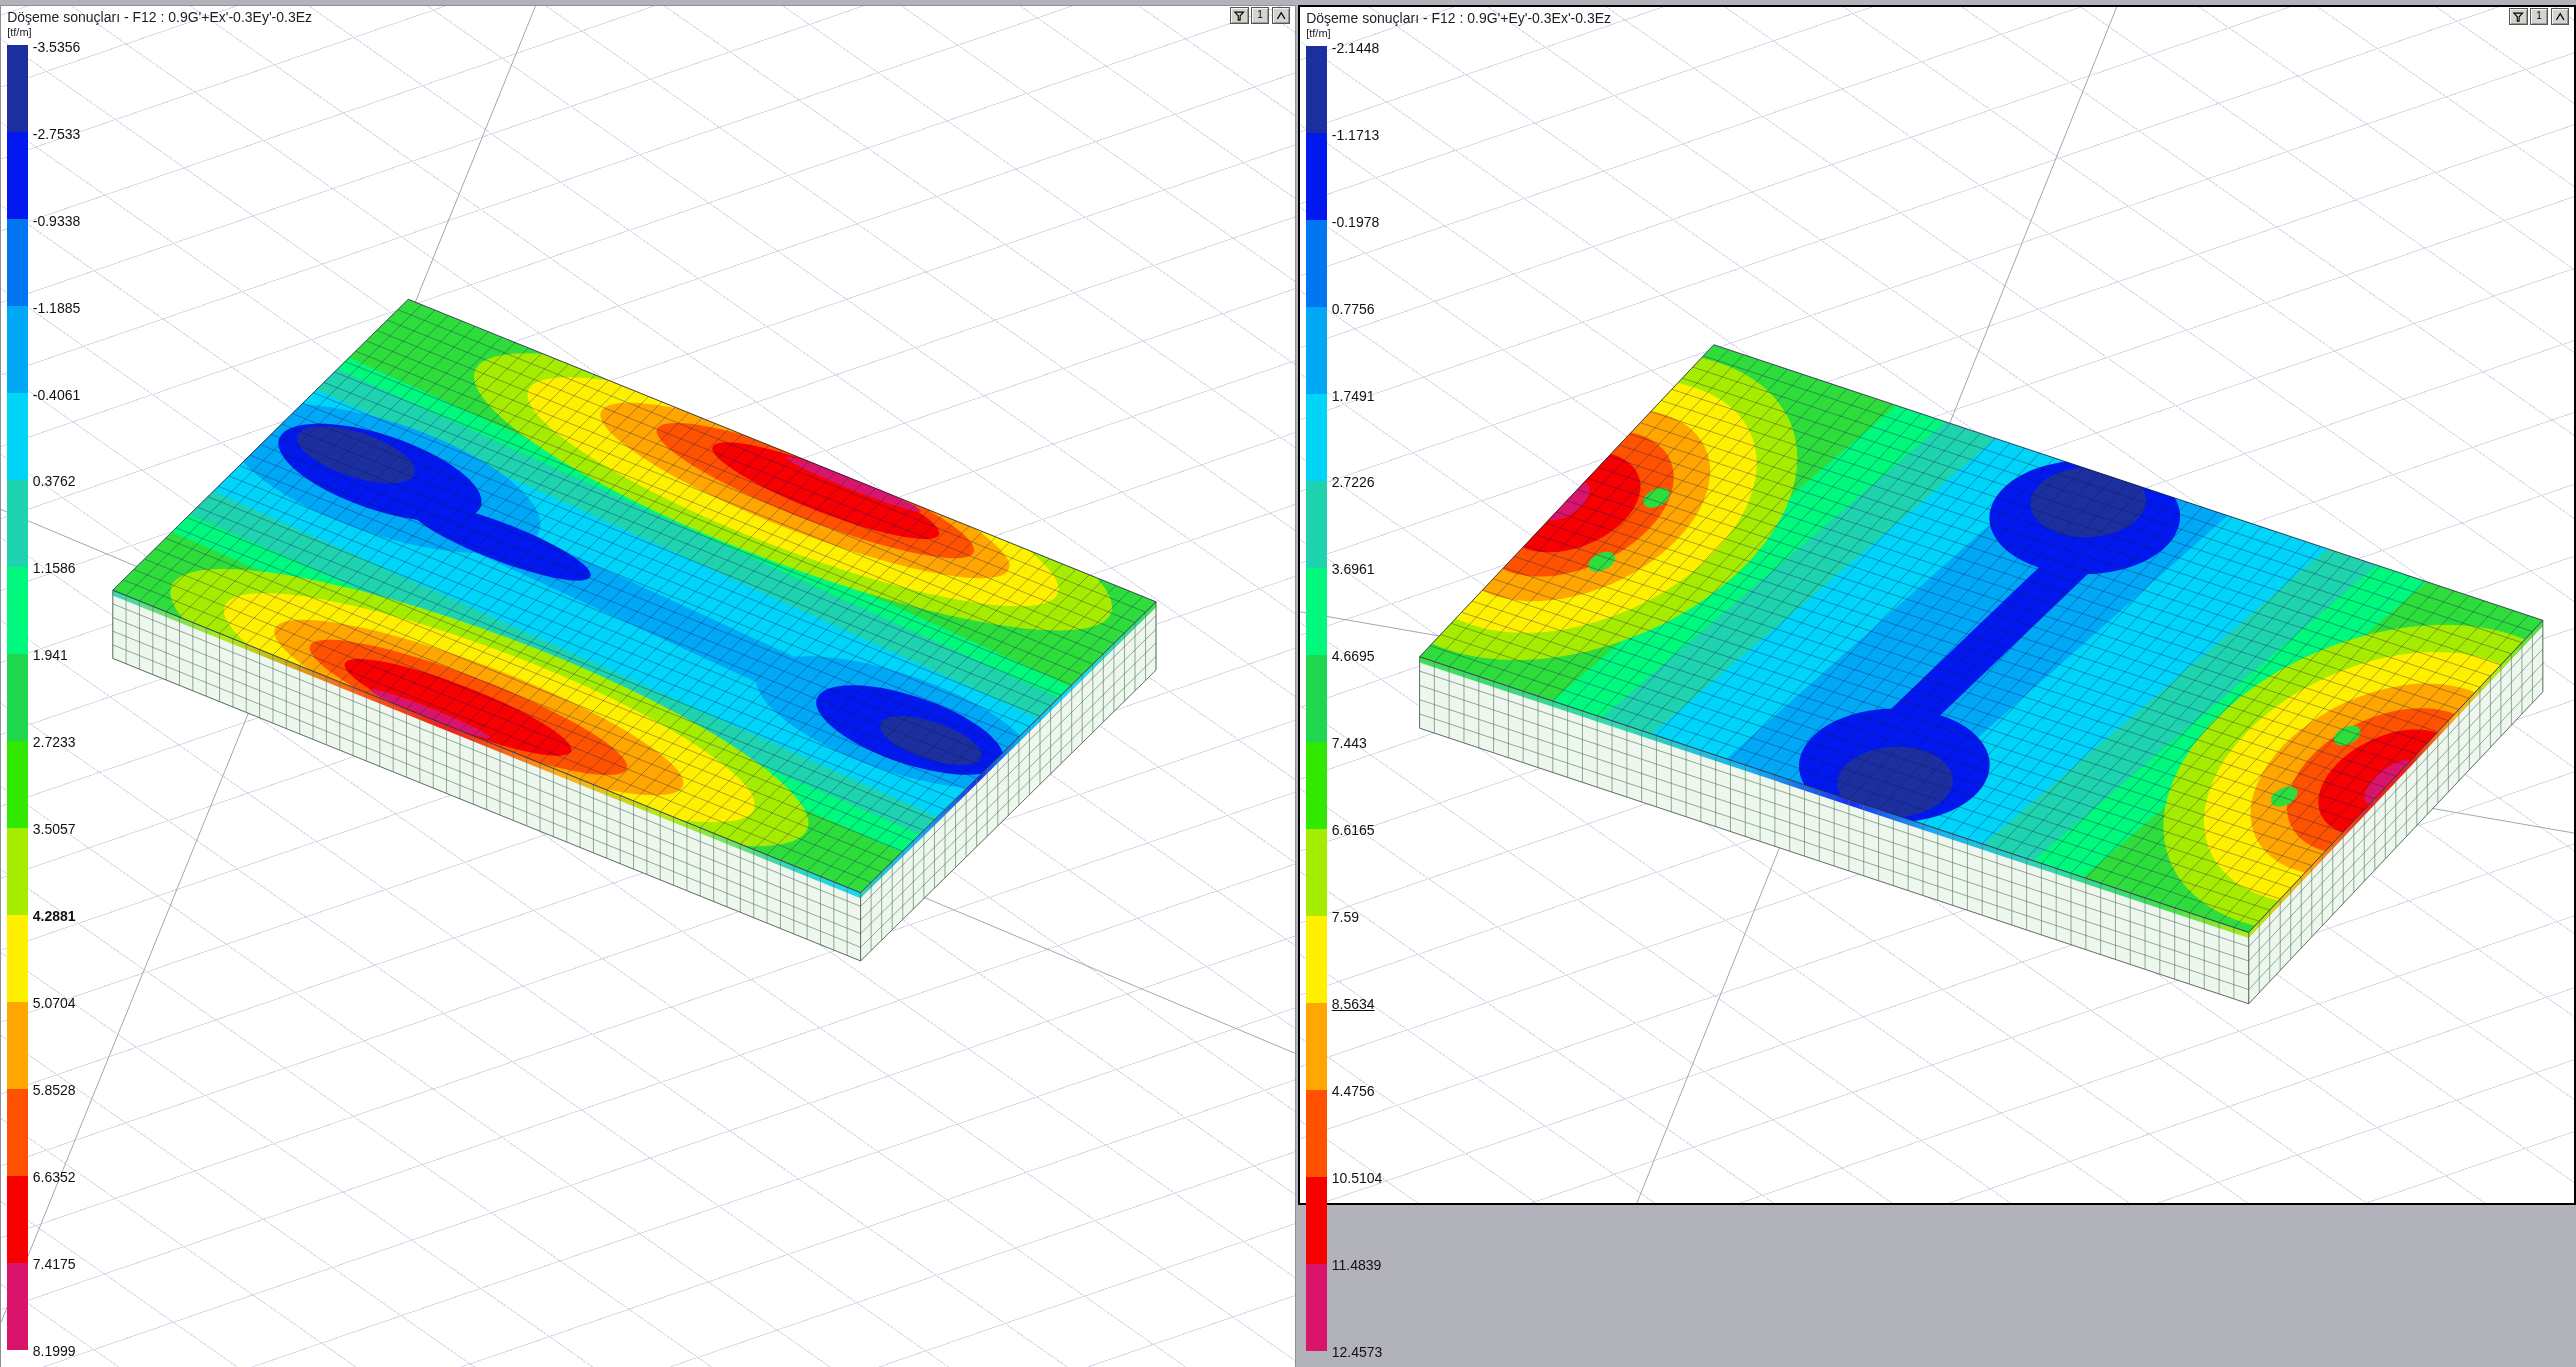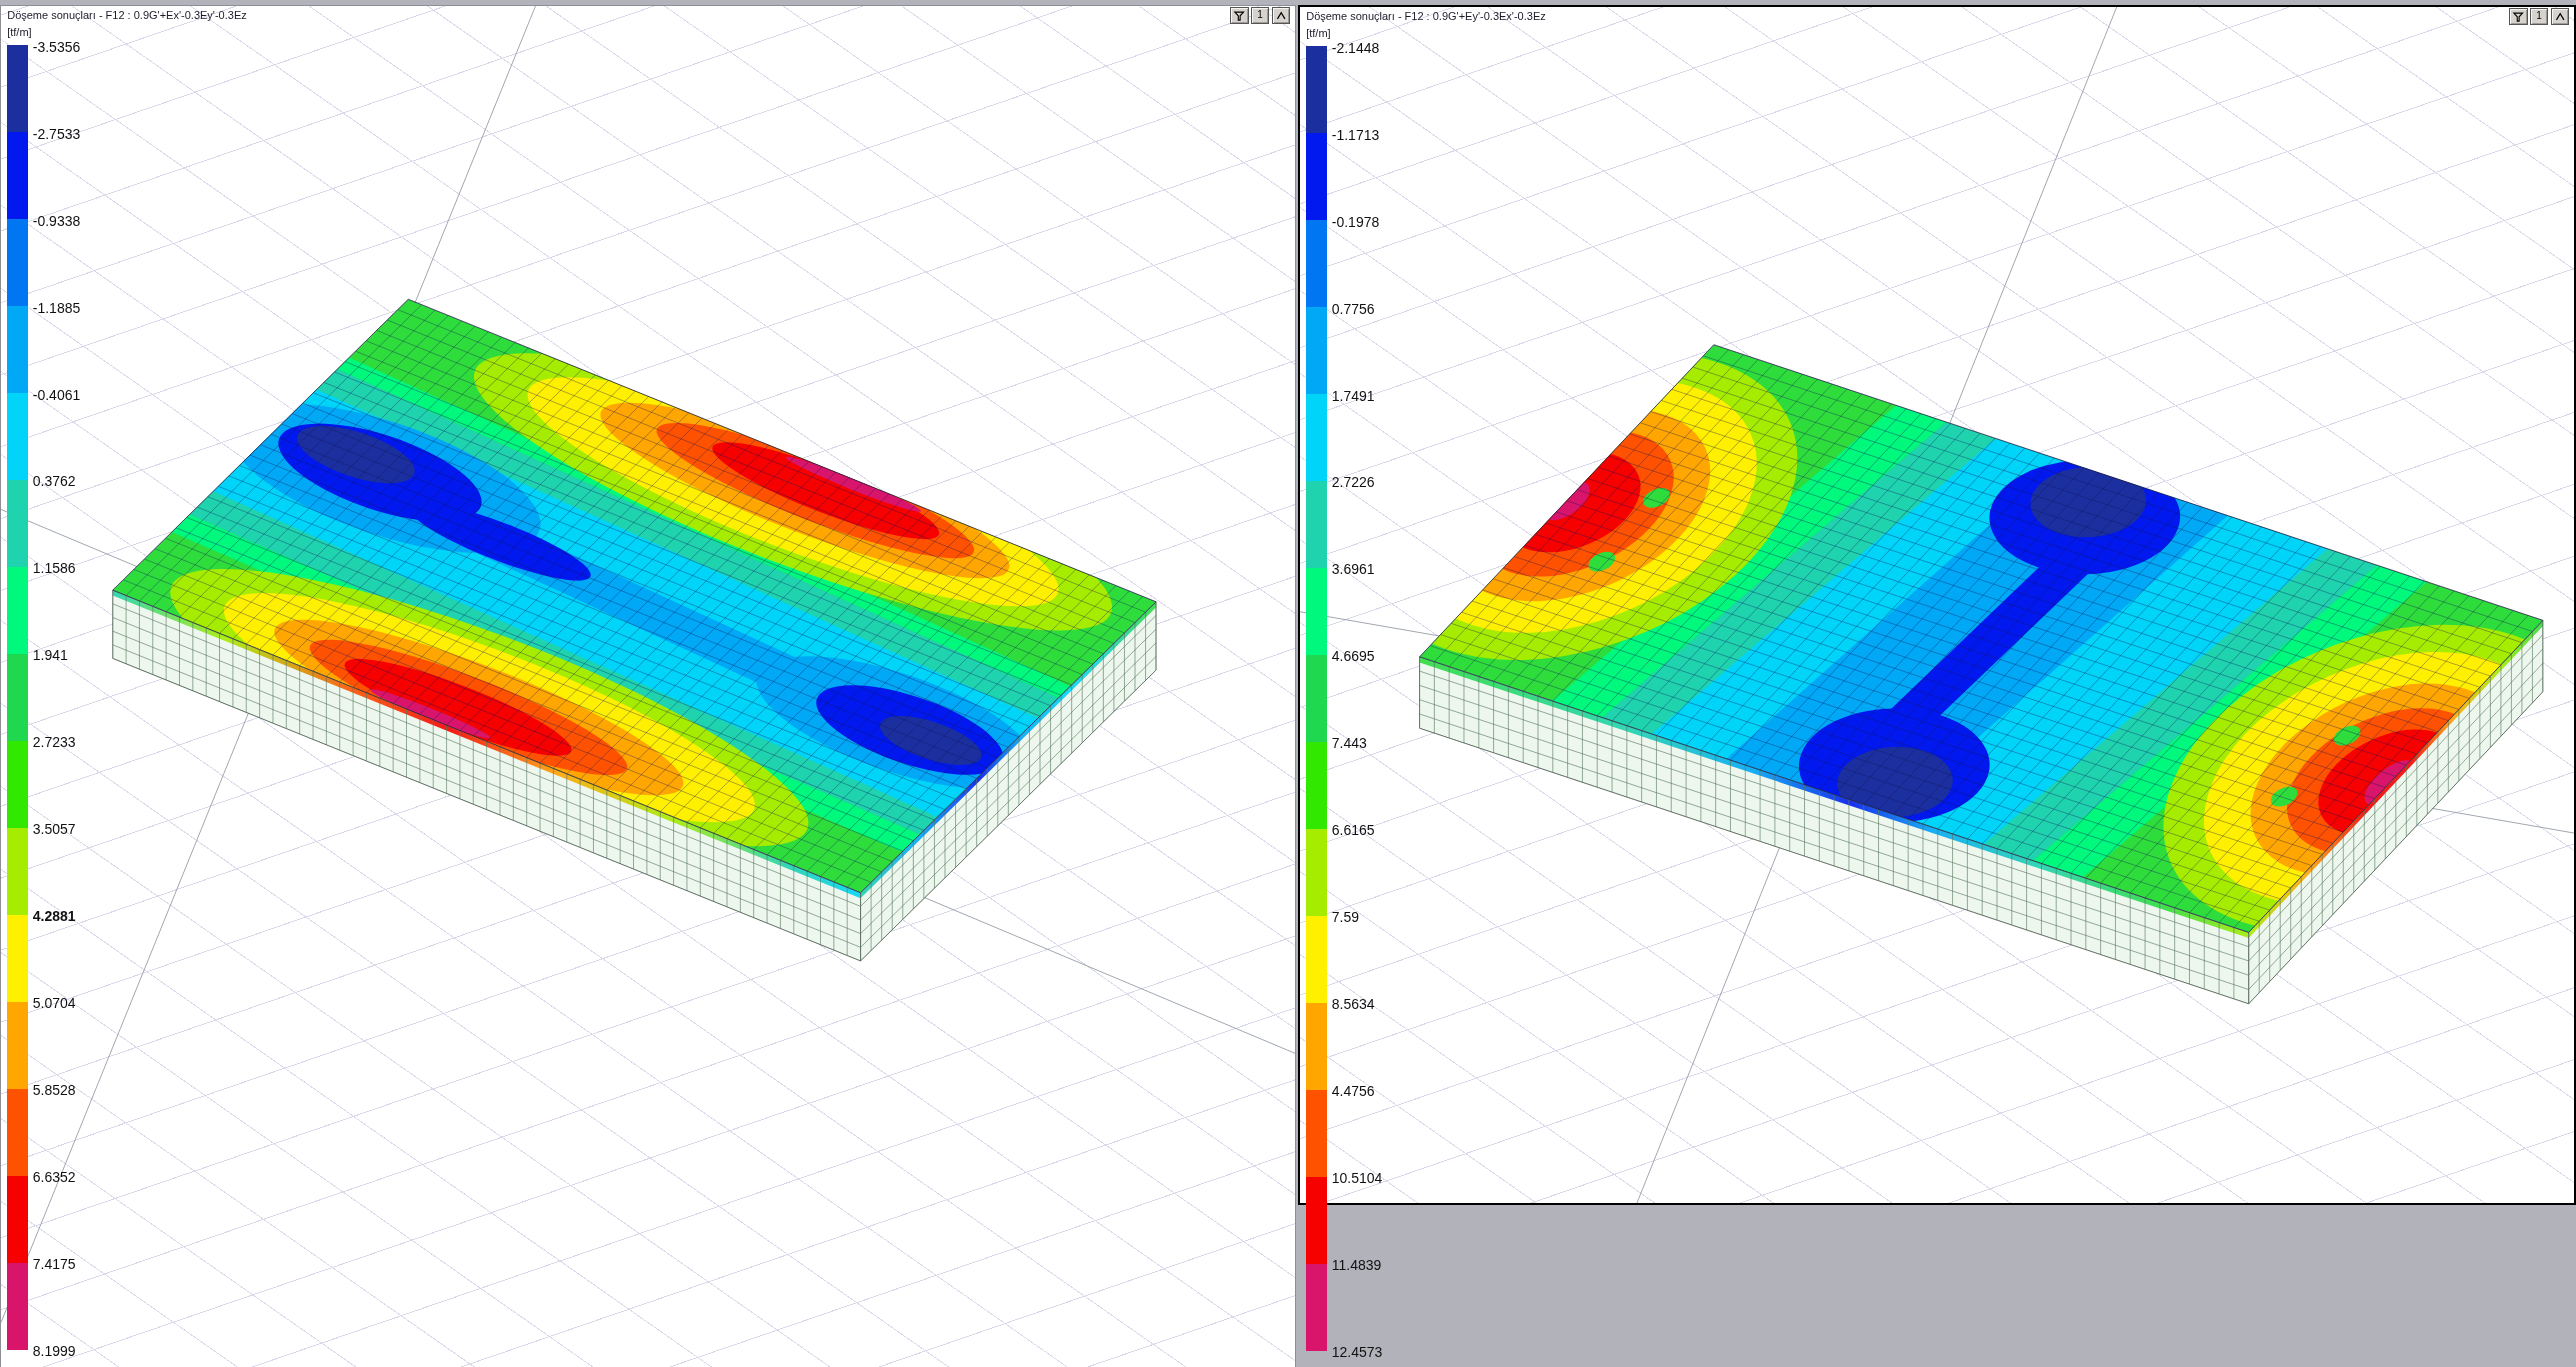--- a/index.html
+++ b/index.html
@@ -7,21 +7,21 @@
   .panel{position:absolute;background:#ffffff;box-sizing:border-box;}
   #panel-left{left:0;top:4.7px;width:1296px;height:1363px;border:0.8px solid #8e8e96;}
   #panel-right{left:1298px;top:4.7px;width:1278px;height:1200px;border:2.3px solid #000000;}
   .viewport{position:absolute;inset:0;overflow:hidden;
     background-image:
       repeating-linear-gradient(-19deg, rgba(0,0,0,0) 0 67px, #d9d9e9 67px 68px),
       repeating-linear-gradient(35deg,  rgba(0,0,0,0) 0 67px, #dcdcea 67px 68px);
   }
   .scene{position:absolute;inset:0;}
   .hud{position:absolute;z-index:5;}
-  .title{left:6.2px;top:3.1px;font-size:11px;color:#1c1c28;white-space:pre;}
+  .title{left:6.2px;top:3.1px;font-size:14px;color:#1c1c28;white-space:pre;}
   .unit{left:6.2px;top:20px;font-size:11px;color:#1c1c28;}
   .scale{left:6.2px;top:39px;width:116px;height:1312px;}
   .scale .band{width:21px;height:87px;}
   .scale .tick{position:absolute;left:25.6px;font-size:14px;color:#111;white-space:nowrap;}
   .btnrow{top:1.6px;right:4.7px;display:flex;gap:2.3px;}
   .wbtn{width:18.6px;height:16.3px;background:#d6d3ce;border:0.8px solid #555;
         box-shadow:inset 0.8px 0.8px 0 #ffffff, inset -0.8px -0.8px 0 #8a8a8a;
         display:flex;align-items:center;justify-content:center;
         font-size:10px;color:#000;padding:0;line-height:1;}
   .wbtn svg{display:block;}
@@ -649,21 +649,21 @@
       <div class="tick" style="top: 81px;">-1.1713</div>
       <div class="tick" style="top: 168px;">-0.1978</div>
       <div class="tick" style="top: 255px;">0.7756</div>
       <div class="tick" style="top: 342px;">1.7491</div>
       <div class="tick" style="top: 428px;">2.7226</div>
       <div class="tick" style="top: 515px;">3.6961</div>
       <div class="tick" style="top: 602px;">4.6695</div>
       <div class="tick" style="top: 689px;">7.443</div>
       <div class="tick" style="top: 776px;">6.6165</div>
       <div class="tick" style="top: 863px;">7.59</div>
-      <div class="tick" style="top: 950px;">8.5634</div>
+      <div class="tick" style="top: 950px; text-decoration: underline;">8.5634</div>
       <div class="tick" style="top: 1037px;">4.4756</div>
       <div class="tick" style="top: 1124px;">10.5104</div>
       <div class="tick" style="top: 1211px;">11.4839</div>
       <div class="tick" style="top: 1298px;">12.4573</div>
     </div>
 
   <div class="hud btnrow">
     <button class="wbtn">
       <span>
         <svg width="12.4" height="11.6" viewBox="0 0 20 18">

